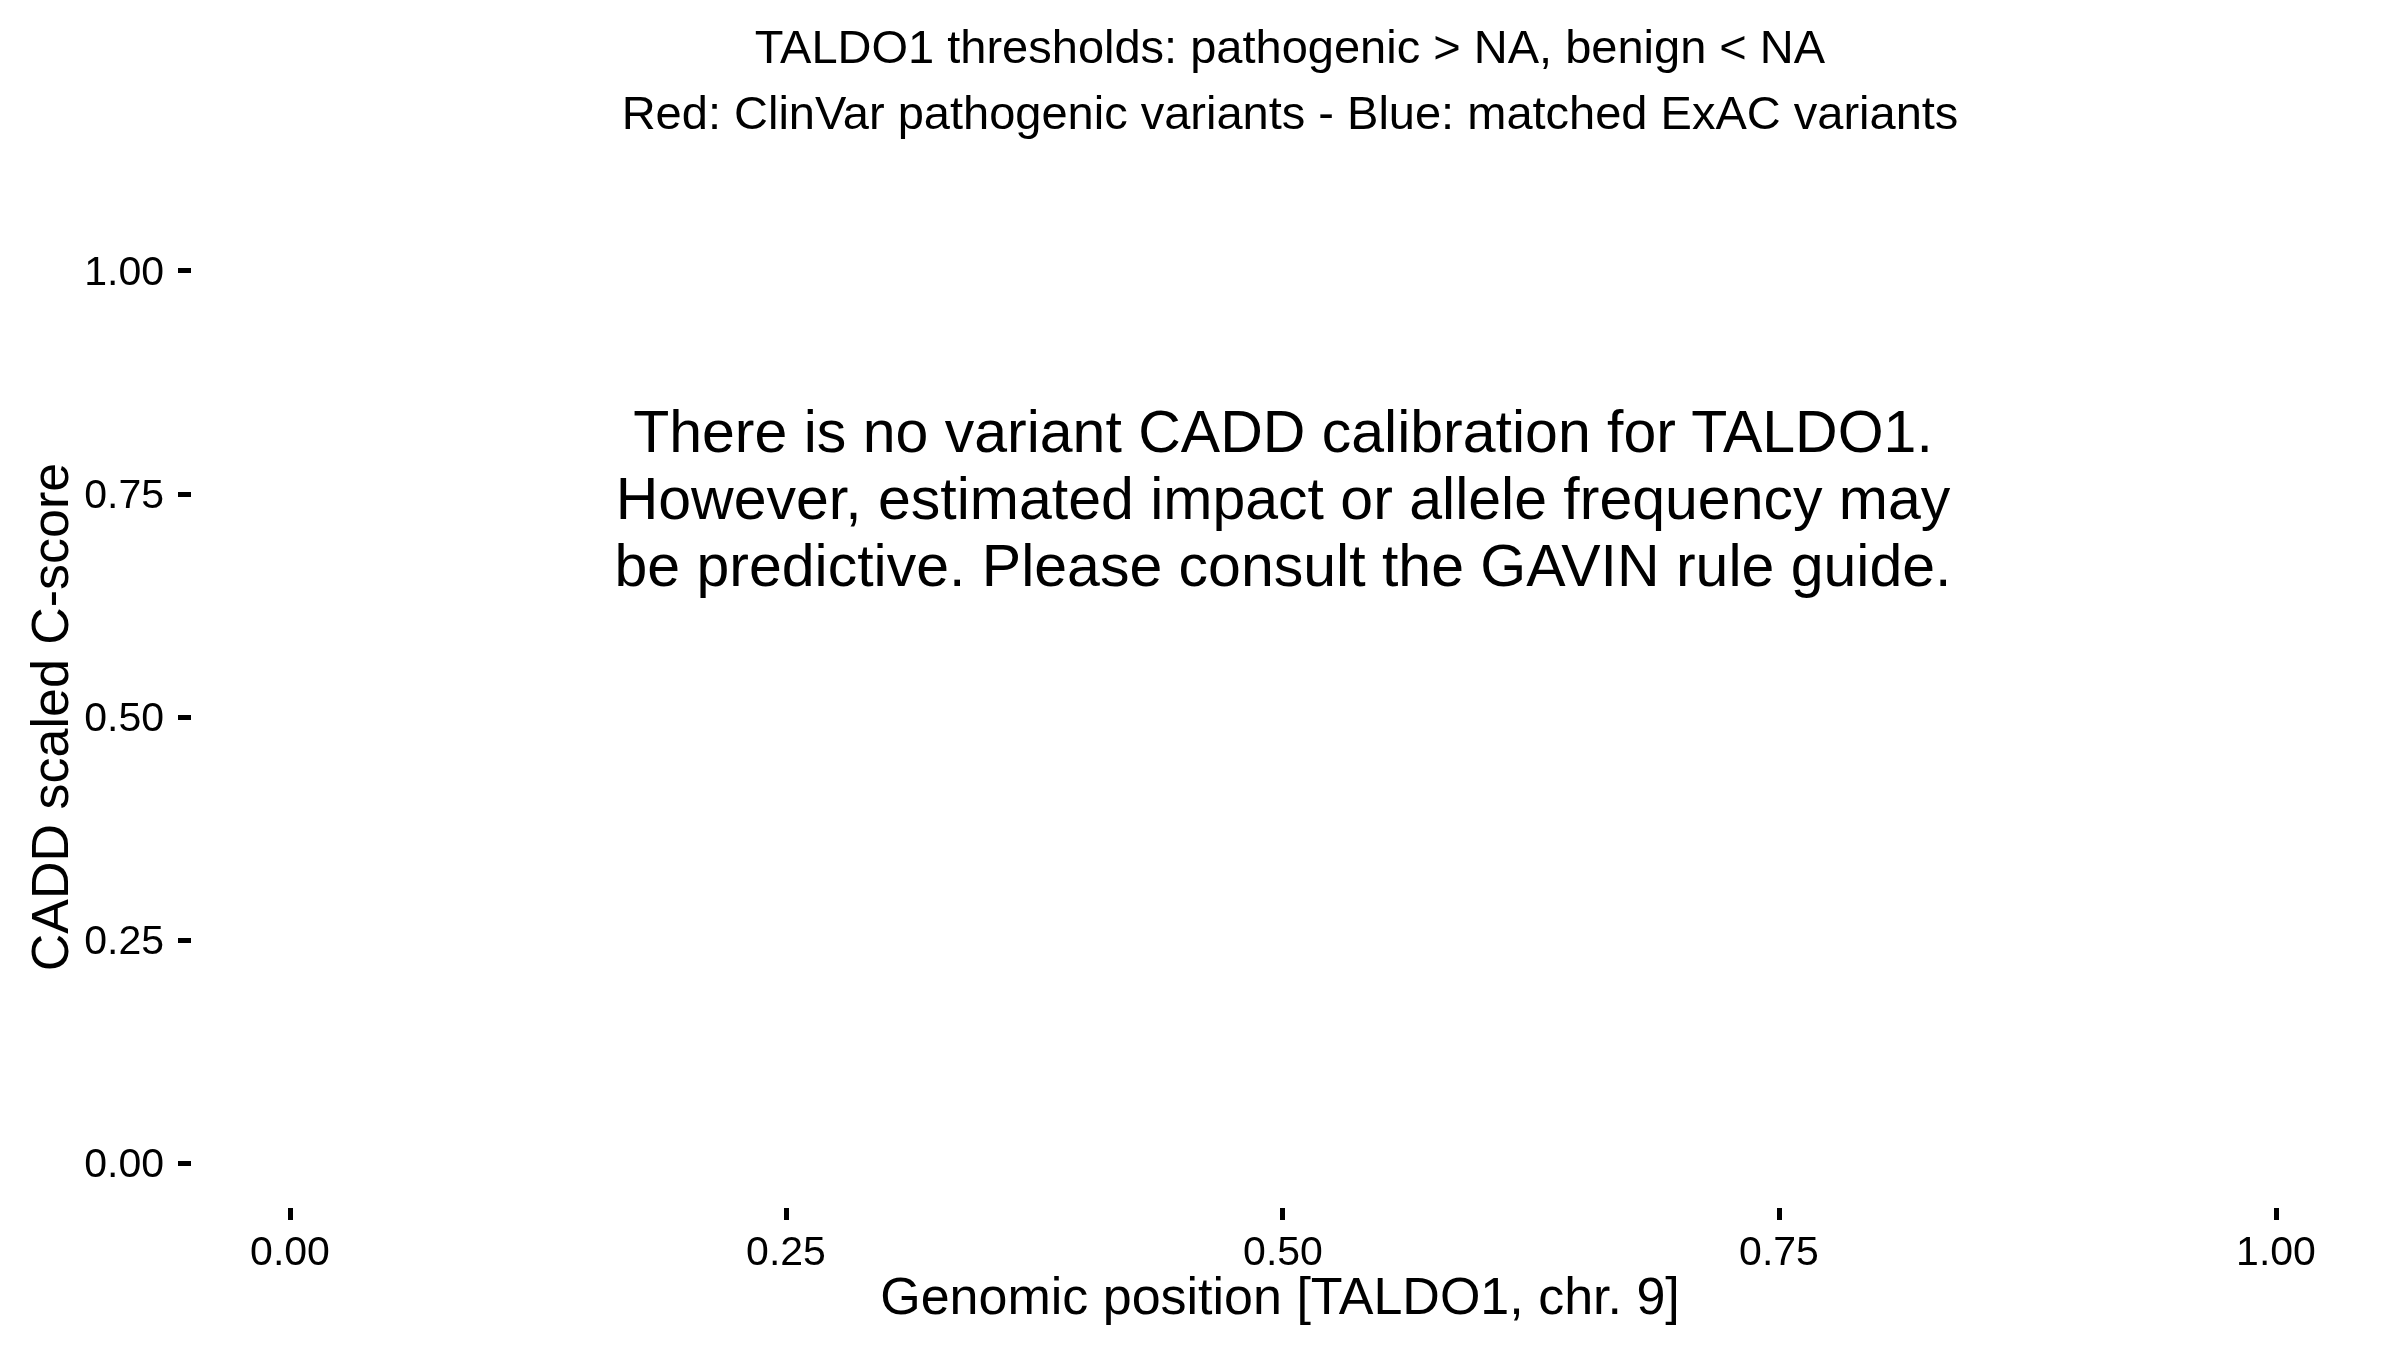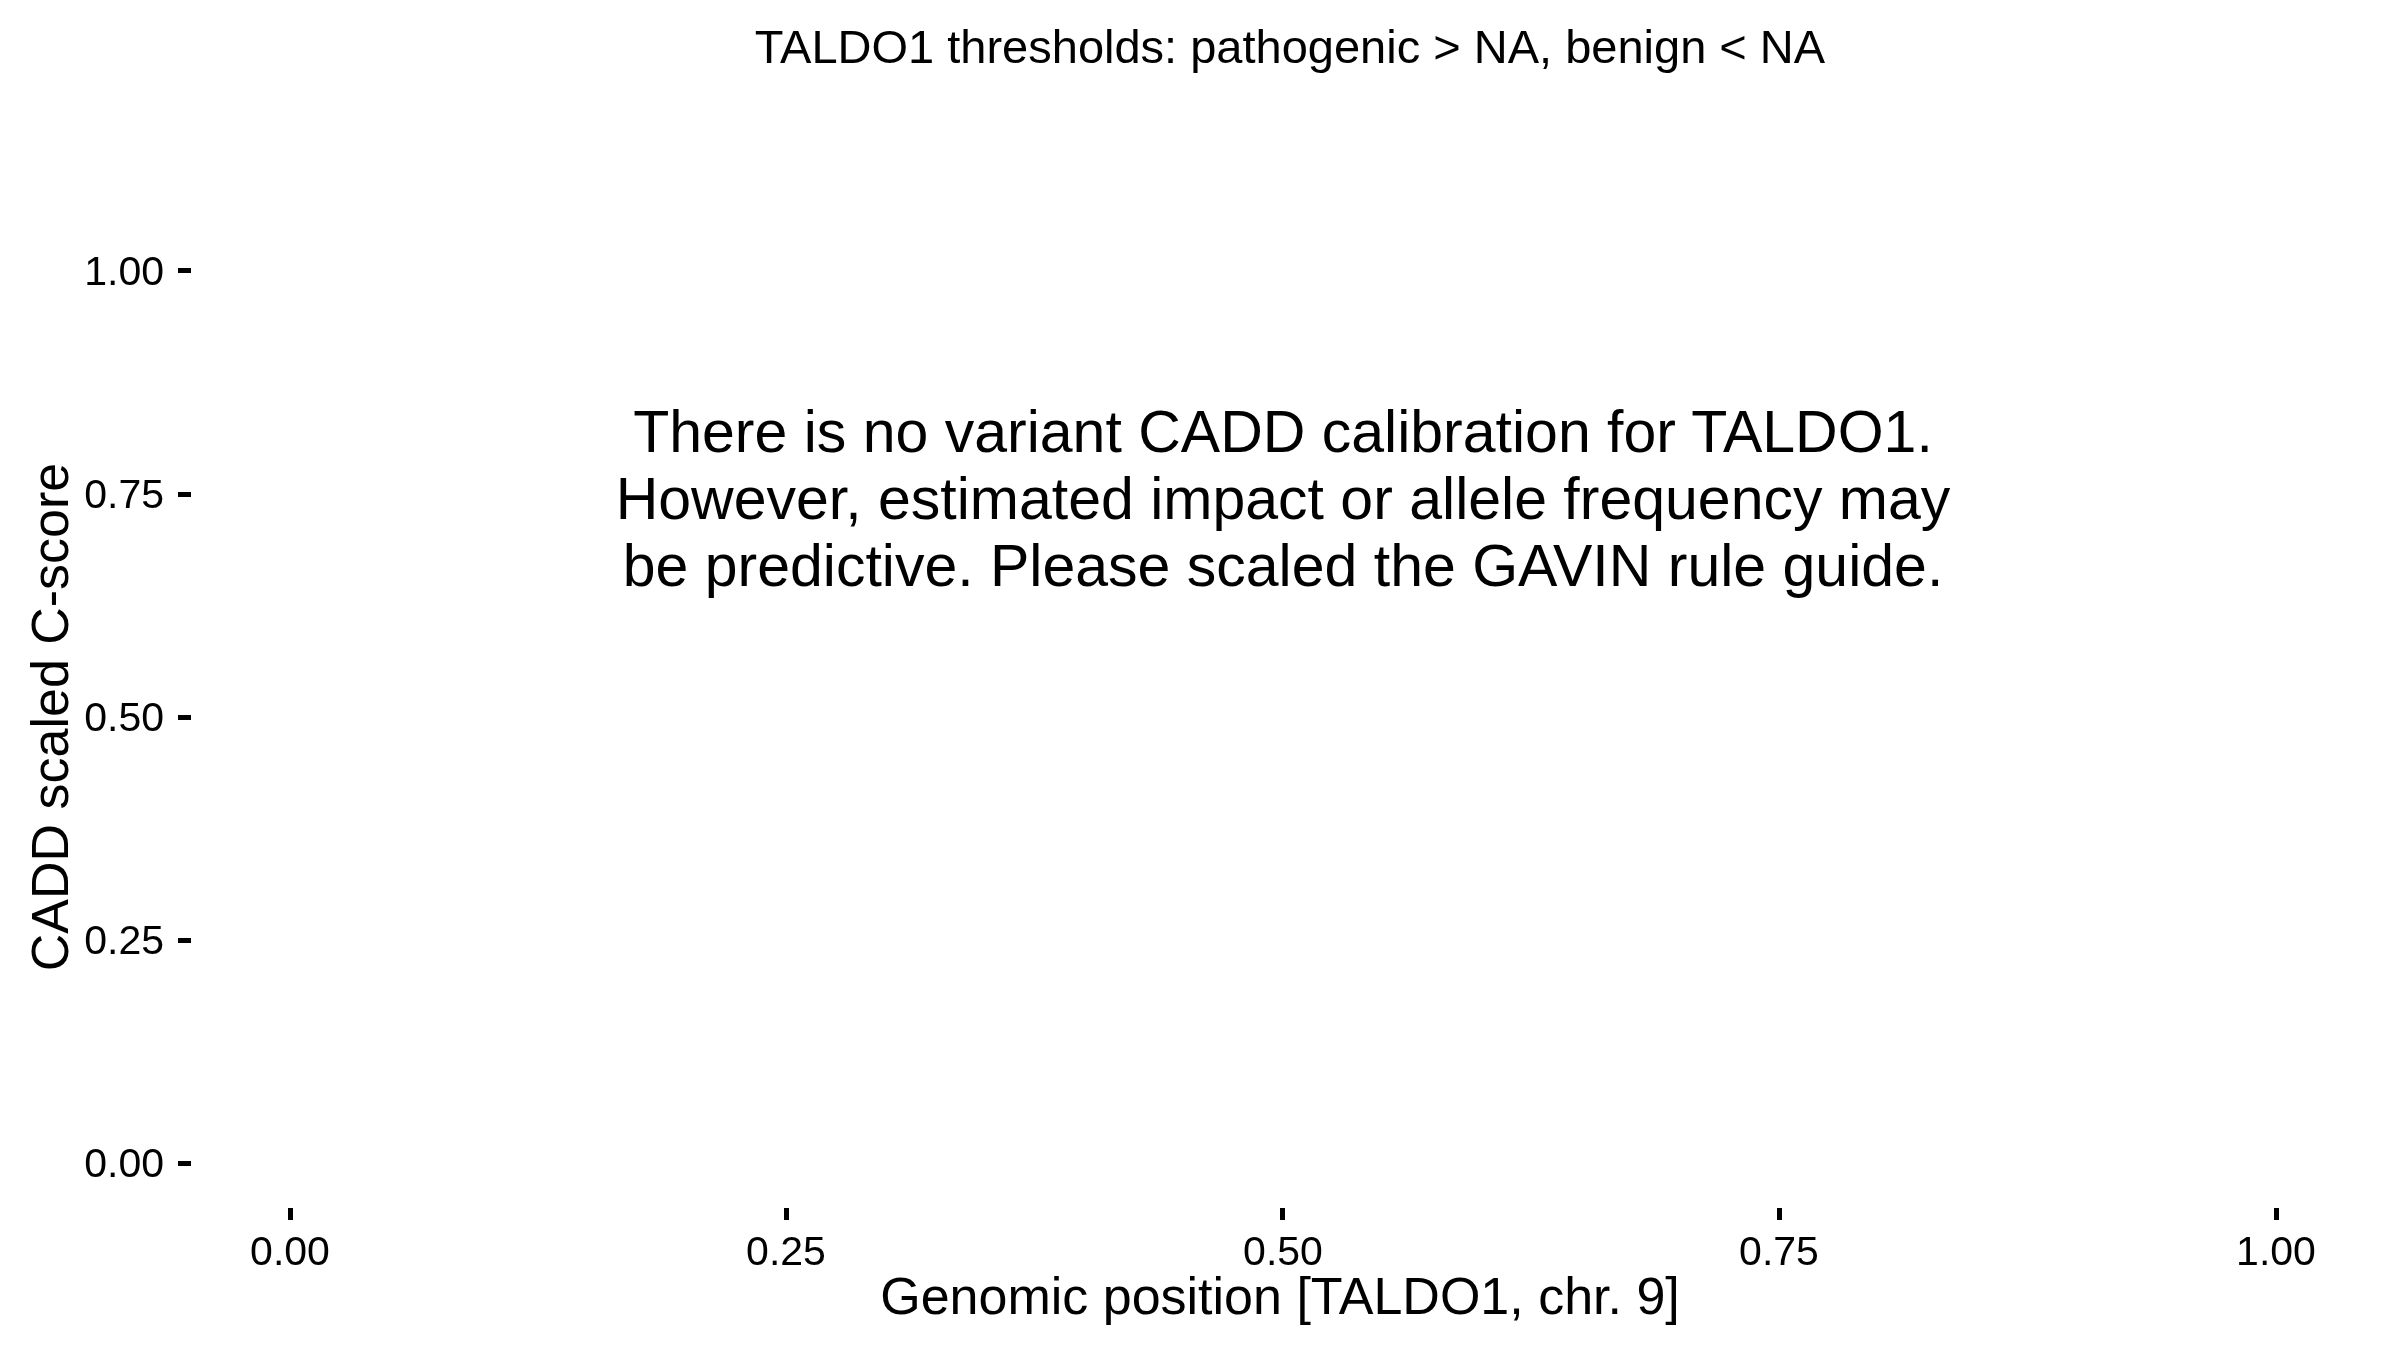--- a/index.html
+++ b/index.html
@@ -92,40 +92,41 @@
     width: 5px;
     height: 12px;
     background: #000000;
   }
 </style>
 </head>
 <body>
 
 <div class="abs chart-title">
   <div>TALDO1 thresholds: pathogenic &gt; NA, benign &lt; NA</div>
+  <div>Red: ClinVar pathogenic variants - Blue: matched ExAC variants</div>
 </div>
 
 <div class="abs y-axis-title">CADD scaled C-score</div>
 
 <div class="abs ytick-label" style="top:247px">1.00</div>
 <div class="abs ytick-label" style="top:470px">0.75</div>
 <div class="abs ytick-label" style="top:693px">0.50</div>
 <div class="abs ytick-label" style="top:916px">0.25</div>
 <div class="abs ytick-label" style="top:1139px">0.00</div>
 
 <div class="abs ytick-mark" style="top:268px"></div>
 <div class="abs ytick-mark" style="top:492px"></div>
 <div class="abs ytick-mark" style="top:715px"></div>
 <div class="abs ytick-mark" style="top:938px"></div>
 <div class="abs ytick-mark" style="top:1161px"></div>
 
 <div class="abs annotation">
   <div>There is no variant CADD calibration for TALDO1.</div>
   <div>However, estimated impact or allele frequency may</div>
-  <div>be predictive. Please scaled the GAVIN rule guide.</div>
+  <div>be predictive. Please consult the GAVIN rule guide.</div>
 </div>
 
 <div class="abs xtick-mark" style="left:288px"></div>
 <div class="abs xtick-mark" style="left:784px"></div>
 <div class="abs xtick-mark" style="left:1280px"></div>
 <div class="abs xtick-mark" style="left:1777px"></div>
 <div class="abs xtick-mark" style="left:2274px"></div>
 
 <div class="abs xtick-label" style="left:210px">0.00</div>
 <div class="abs xtick-label" style="left:706px">0.25</div>

